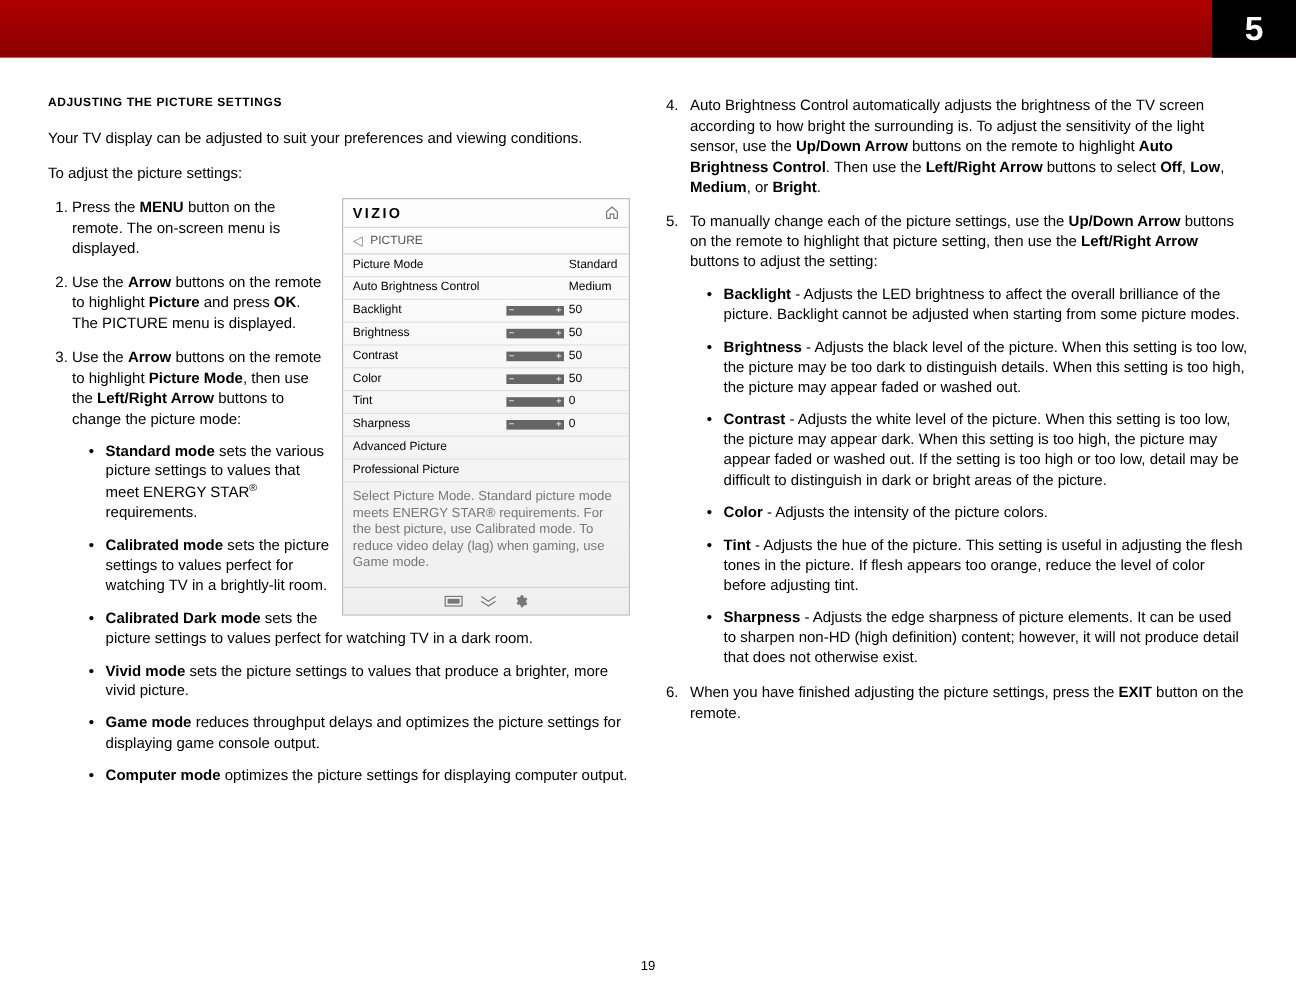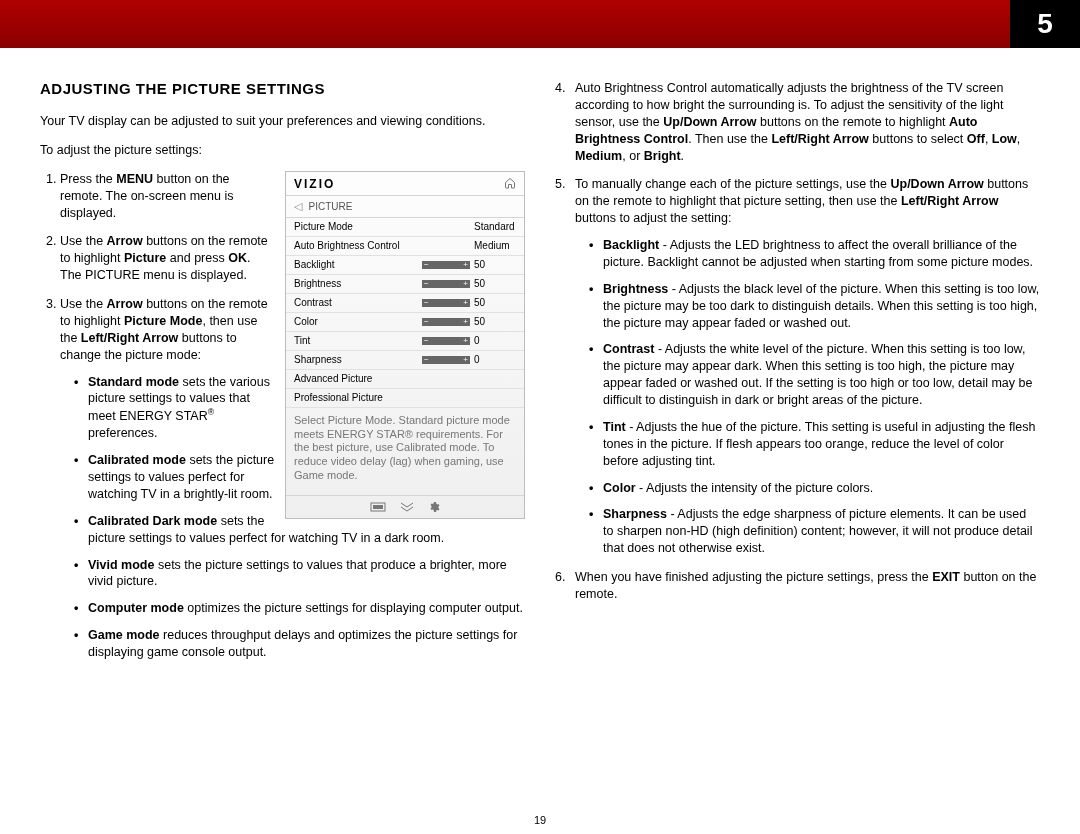--- a/index.html
+++ b/index.html
@@ -33,21 +33,21 @@
   .content {
     padding: 32px 40px 10px 40px;
     display: flex;
     gap: 30px;
   }
   .col {
     flex: 1;
     min-width: 0;
   }
   h2.section-title {
-    font-size: 15px;
+    font-size: 10px;
     font-weight: 800;
     letter-spacing: 0.5px;
     margin-bottom: 16px;
   }
   p { margin-bottom: 12px; line-height: 1.35; }
   ol { padding-left: 20px; margin-bottom: 12px; }
   ol > li { margin-bottom: 12px; line-height: 1.35; }
   ul.bullets { list-style: none; padding-left: 14px; }
   ul.bullets > li { position: relative; padding-left: 14px; margin-bottom: 10px; line-height: 1.35; }
   ul.bullets > li::before { content: "•"; position: absolute; left: 0; font-weight: bold; }
@@ -118,21 +118,21 @@
   }
   .osd-footer span svg { vertical-align: middle; }
 
   
   ol.start4 { counter-reset: item 3; list-style: none; padding-left: 20px; }
   ol.start4 > li { counter-increment: item; position: relative; margin-bottom: 12px; line-height: 1.35; }
   ol.start4 > li::before { content: counter(item) "."; position: absolute; left: -20px; }
 
   .page-num {
     position: absolute;
-    bottom: 8px;
+    bottom: 23px;
     left: 0; right: 0;
     text-align: center;
     font-size: 11px;
     margin-top: 32px;
   }
   .clearfix::after { content: ""; display: block; clear: both; }
   sup { font-size: 0.7em; }
 </style>
 </head>
 <body>
@@ -245,44 +245,44 @@
     <ol>
       <li>
         <span>Press the </span><b>MENU</b><span> button on the remote. The on-screen menu is displayed.</span>
       </li>
       <li>
         <span>Use the </span><b>Arrow</b><span> buttons on the remote to highlight </span><b>Picture</b><span> and press </span><b>OK</b><span>. The PICTURE menu is displayed.</span>
       </li>
       <li>
         <span>Use the </span><b>Arrow</b><span> buttons on the remote to highlight </span><b>Picture Mode</b><span>, then use the </span><b>Left/Right Arrow</b><span> buttons to change the picture mode:</span>
         <ul class="bullets" style="margin-top:10px;">
-          <li><b>Standard mode</b><span> sets the various picture settings to values that meet ENERGY STAR</span><sup>®</sup><span> preferences.</span></li>
+          <li><b>Standard mode</b><span> sets the various picture settings to values that meet ENERGY STAR</span><sup>®</sup><span> requirements.</span></li>
           <li><b>Calibrated mode</b><span> sets the picture settings to values perfect for watching TV in a brightly-lit room.</span></li>
           <li><b>Calibrated Dark mode</b><span> sets the picture settings to values perfect for watching TV in a dark room.</span></li>
           <li><b>Vivid mode</b><span> sets the picture settings to values that produce a brighter, more vivid picture.</span></li>
+          <li><b>Game mode</b><span> reduces throughput delays and optimizes the picture settings for displaying game console output.</span></li>
           <li><b>Computer mode</b><span> optimizes the picture settings for displaying computer output.</span></li>
-          <li><b>Game mode</b><span> reduces throughput delays and optimizes the picture settings for displaying game console output.</span></li>
         </ul>
       </li>
     </ol>
   </div>
 
   <div class="col">
     <ol class="start4">
       <li>
         <span>Auto Brightness Control automatically adjusts the brightness of the TV screen according to how bright the surrounding is. To adjust the sensitivity of the light sensor, use the </span><b>Up/Down Arrow</b><span> buttons on the remote to highlight </span><b>Auto Brightness Control</b><span>. Then use the </span><b>Left/Right Arrow</b><span> buttons to select </span><b>Off</b><span>, </span><b>Low</b><span>, </span><b>Medium</b><span>, or </span><b>Bright</b><span>.</span>
       </li>
       <li>
         <span>To manually change each of the picture settings, use the </span><b>Up/Down Arrow</b><span> buttons on the remote to highlight that picture setting, then use the </span><b>Left/Right Arrow</b><span> buttons to adjust the setting:</span>
         <ul class="bullets" style="margin-top:10px;">
           <li><b>Backlight</b><span> - Adjusts the LED brightness to affect the overall brilliance of the picture. Backlight cannot be adjusted when starting from some picture modes.</span></li>
           <li><b>Brightness</b><span> - Adjusts the black level of the picture. When this setting is too low, the picture may be too dark to distinguish details. When this setting is too high, the picture may appear faded or washed out.</span></li>
           <li><b>Contrast</b><span> - Adjusts the white level of the picture. When this setting is too low, the picture may appear dark. When this setting is too high, the picture may appear faded or washed out. If the setting is too high or too low, detail may be difficult to distinguish in dark or bright areas of the picture.</span></li>
+          <li><b>Color</b><span> - Adjusts the intensity of the picture colors.</span></li>
           <li><b>Tint</b><span> - Adjusts the hue of the picture. This setting is useful in adjusting the flesh tones in the picture. If flesh appears too orange, reduce the level of color before adjusting tint.</span></li>
-          <li><b>Color</b><span> - Adjusts the intensity of the picture colors.</span></li>
           <li><b>Sharpness</b><span> - Adjusts the edge sharpness of picture elements. It can be used to sharpen non-HD (high definition) content; however, it will not produce detail that does not otherwise exist.</span></li>
         </ul>
       </li>
       <li>
         <span>When you have finished adjusting the picture settings, press the </span><b>EXIT</b><span> button on the remote.</span>
       </li>
     </ol>
   </div>
 
 </div>

